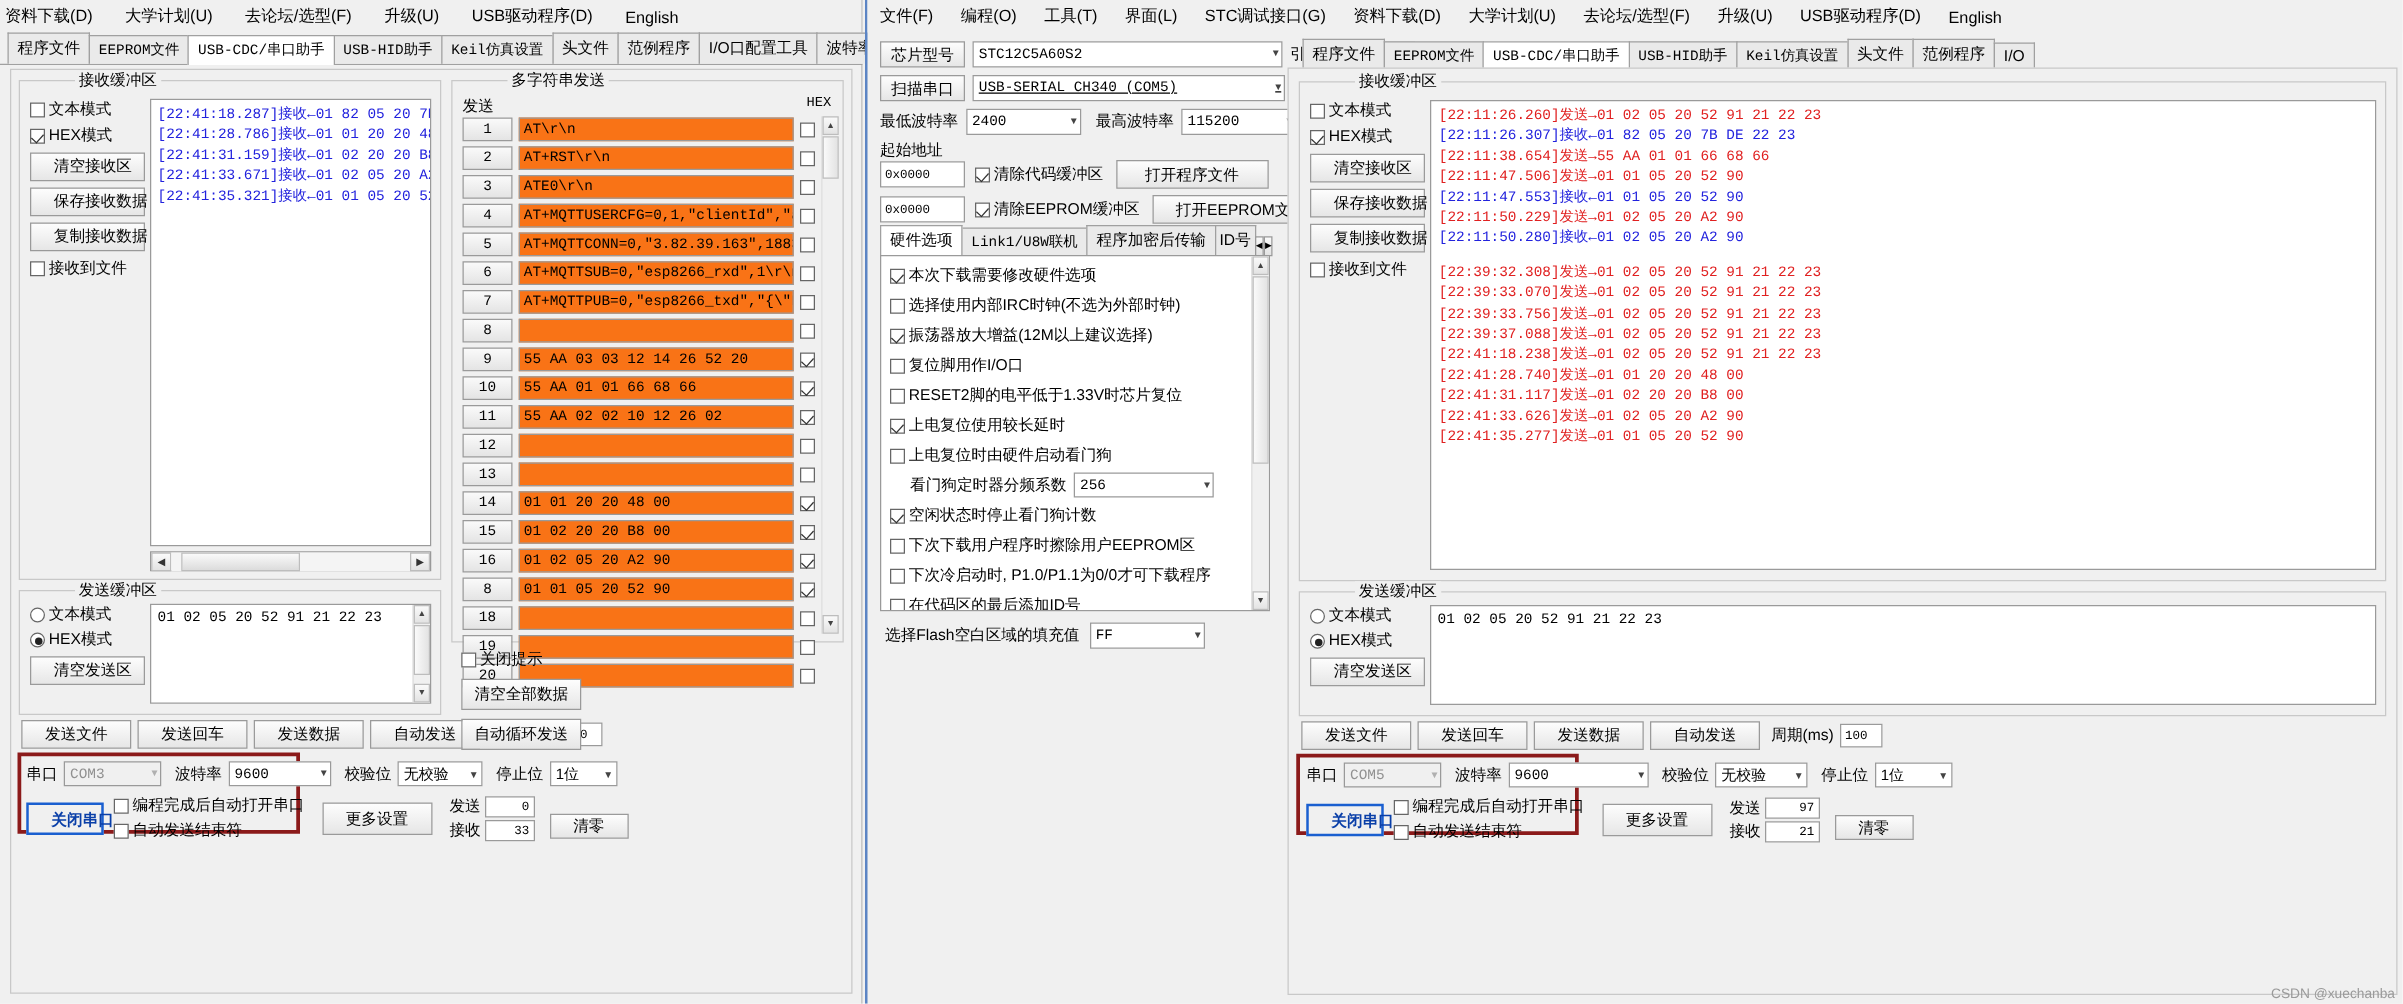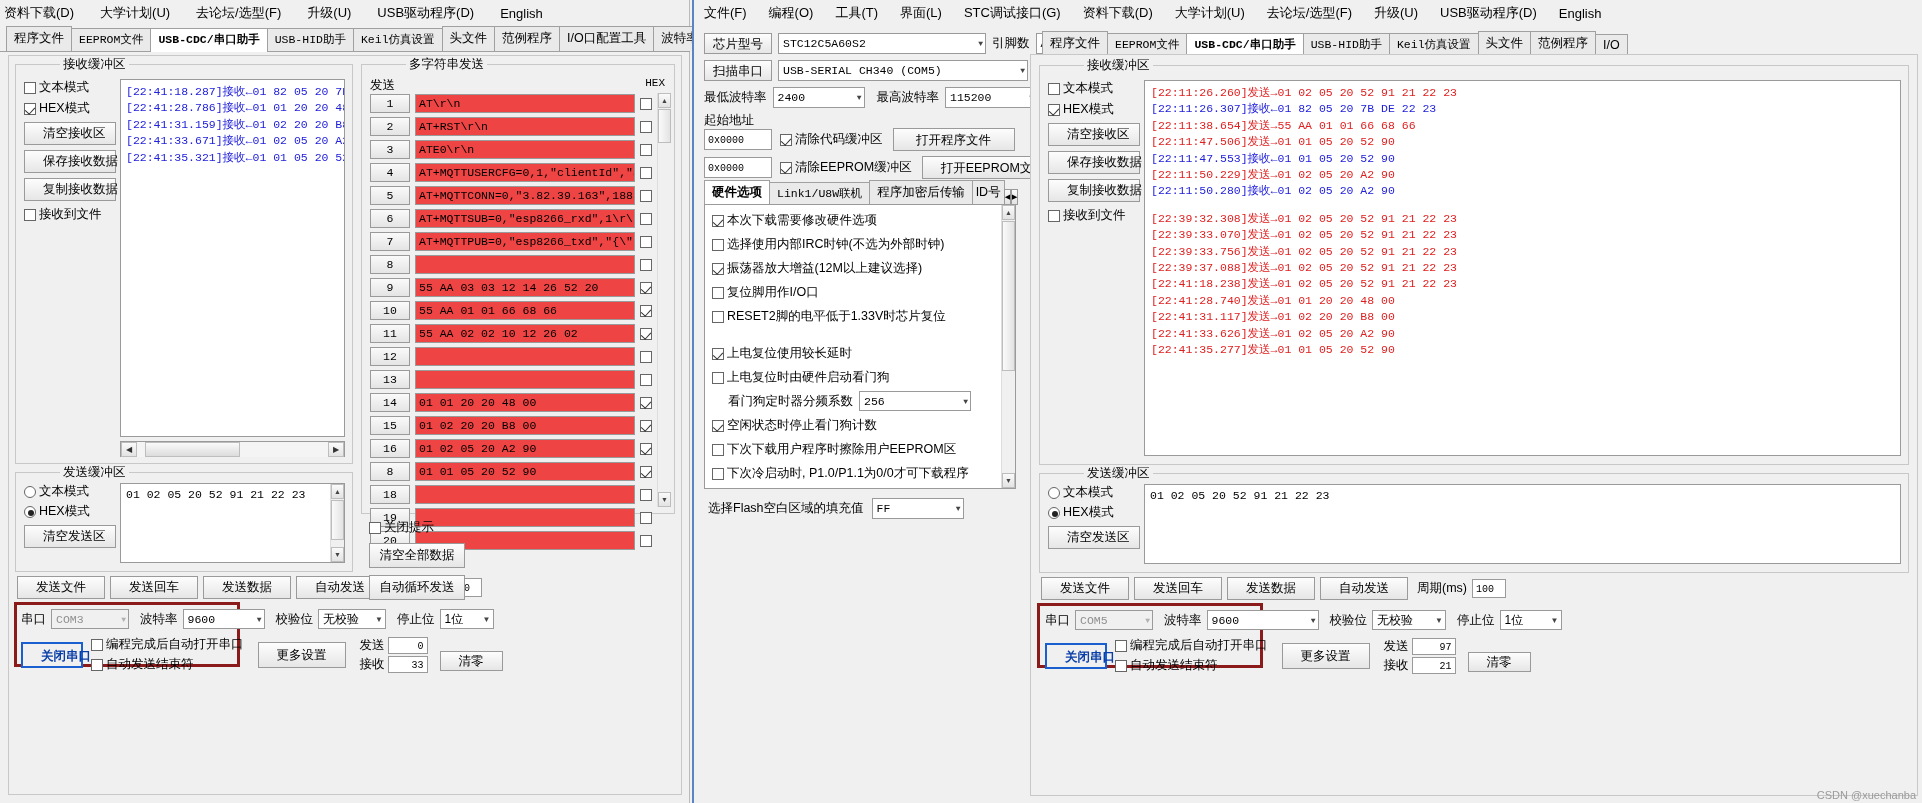--- a/index.html
+++ b/index.html
@@ -12,21 +12,21 @@
     overflow: hidden;
   }
   .app { position: relative; width: 1922px; height: 803px; background:#f0f0f0; }
 
   
   .menubar { display:flex; gap:26px; align-items:center; height:26px; padding:0 8px; background:#f0f0f0; font-size:13px; color:#000; }
   .menubar span { white-space:nowrap; }
 
   .tabstrip { display:flex; align-items:flex-end; height:24px; padding-left:6px; background:#f0f0f0; border-bottom:1px solid #a0a0a0; }
   .tab { padding:3px 7px 4px 7px; font-size:12.5px; border:1px solid #a0a0a0; border-bottom:none; background:#eaeaea; margin-right:-1px; white-space:nowrap; color:#000; }
-  .tab.active { background:#ffffff; position:relative; top:1px; padding-bottom:5px;font-weight:bold; }
+  .tab.active { background:#ffffff; position:relative; top:1px; padding-bottom:5px; }
   .tab.mono { font-family:"Liberation Mono", monospace; font-size:11.5px; }
 
   .group { border:1px solid #c8c8c8; position:relative; background:#f0f0f0; }
   .group > .legend { position:absolute; top:-9px; left:8px; background:#f0f0f0; padding:0 3px; font-size:12.5px;margin-left:36px; }
 
   .cbrow { display:flex; align-items:center; gap:3px; font-size:12.5px; white-space:nowrap; }
   .cbox { width:12px; height:12px; border:1px solid #666; background:#fff; display:inline-block; position:relative; flex:none; }
   .cbox.checked::after { content:""; position:absolute; left:2px; top:1px; width:5px; height:8px; border:solid #333; border-width:0 1.6px 1.6px 0; transform:rotate(42deg); }
   .radio { width:12px; height:12px; border:1px solid #666; border-radius:50%; background:#fff; display:inline-block; position:relative; flex:none; }
   .radio.checked::after { content:""; position:absolute; left:3px; top:3px; width:6px; height:6px; border-radius:50%; background:#222; }
@@ -51,21 +51,21 @@
   .scroll-h .track { flex:1; height:15px; background:#f4f4f4; position:relative; }
   .scroll-h .thumb { position:absolute; left:4%; width:50%; top:0; bottom:0; background:linear-gradient(#fafafa,#dcdcdc); border:1px solid #bdbdbd; }
 
   .redbox { border:3px solid #8b1a1a; }
   .blueframe { border:2px solid #1a5fd0; }
 
   .rowlbl { font-size:12.5px; white-space:nowrap; }
 
   .msrow { display:flex; align-items:center; height:21px; margin-bottom:2px; }
   .msrow .idx { width:40px; height:19px; border:1px solid #9a9a9a; background:linear-gradient(#fafafa,#e4e4e4); font-family:"Liberation Mono", monospace; font-size:11.5px; display:flex; align-items:center; justify-content:center; flex:none; }
-  .msrow .val { flex:1; height:19px; border:1px solid #9a9a9a; background:#ef4444; font-family:"Liberation Mono", monospace; font-size:11.5px; padding:0 3px; overflow:hidden; white-space:nowrap; display:flex; align-items:center; margin-left:5px;}
+  .msrow .val { flex:1; height:19px; border:1px solid #9a9a9a; background:#f97316; font-family:"Liberation Mono", monospace; font-size:11.5px; padding:0 3px; overflow:hidden; white-space:nowrap; display:flex; align-items:center; margin-left:5px;}
   .msrow .cb { margin-left:5px; flex:none; }
 
   .watermark { position:absolute; right:6px; bottom:2px; font-size:11px; color:#9a9a9a; }
 </style>
 </head>
 <body>
 
 <div class="app">
 
   <div style="position:absolute;left:0;top:0;width:690px;height:803px;background:#f0f0f0;border-right:1px solid #bbb;">
@@ -354,21 +354,21 @@
       <span>资料下载(D)</span>
       <span>大学计划(U)</span>
       <span>去论坛/选型(F)</span>
       <span>升级(U)</span>
       <span>USB驱动程序(D)</span>
       <span>English</span>
     </div>
 
     <div style="position:absolute;left:10px;top:33px;display:flex;align-items:center;gap:6px;">
       <div class="btn" style="padding:2px 8px;height:21px;line-height:16px;">芯片型号</div>
-      <div class="combo" style="width:208px;height:21px;text-align:right;">
+      <div class="combo" style="width:248px;height:21px;text-align:right;">
         <span>STC12C5A60S2</span>
           <span class="arr">▼</span>
       </div>
       <span class="rowlbl">引脚数</span>
       <div class="combo" style="width:56px;height:21px;">
         <span>Auto</span>
           <span class="arr">▼</span>
       </div>
     </div>
 
@@ -378,21 +378,21 @@
       <div class="tab active mono">USB-CDC/串口助手</div>
       <div class="tab mono">USB-HID助手</div>
       <div class="tab mono">Keil仿真设置</div>
       <div class="tab">头文件</div>
       <div class="tab">范例程序</div>
       <div class="tab">I/O</div>
     </div>
 
     <div style="position:absolute;left:10px;top:60px;display:flex;align-items:center;gap:6px;">
       <div class="btn" style="padding:2px 8px;height:21px;line-height:16px;">扫描串口</div>
-      <div class="combo" style="width:250px;height:21px;">
+      <div class="combo" style="width:250px;height:21px;text-decoration:underline;">
         <span>USB-SERIAL CH340 (COM5)</span>
           <span class="arr">▼</span>
       </div>
       <div class="btn" style="width:52px;height:21px;line-height:16px;">设置</div>
     </div>
 
     <div style="position:absolute;left:10px;top:87px;display:flex;align-items:center;gap:6px;">
       <span class="rowlbl">最低波特率</span>
       <div class="combo" style="width:92px;height:21px;">
         <span>2400</span>
@@ -446,21 +446,21 @@
           <span>选择使用内部IRC时钟(不选为外部时钟)</span>
         </div>
       <div class="cbrow" style="margin-bottom:7px;">
           <span class="cbox checked"></span>
           <span>振荡器放大增益(12M以上建议选择)</span>
         </div>
       <div class="cbrow" style="margin-bottom:7px;">
           <span class="cbox"></span>
           <span>复位脚用作I/O口</span>
         </div>
-      <div class="cbrow" style="margin-bottom:20px;align-items:center;">
+      <div class="cbrow" style="margin-bottom:7px;align-items:center;">
           <span class="cbox"></span>
           <span>RESET2脚的电平低于1.33V时芯片复位</span>
         </div>
       <div class="cbrow" style="margin-bottom:7px;">
           <span class="cbox checked"></span>
           <span>上电复位使用较长延时</span>
         </div>
       <div class="cbrow" style="margin-bottom:5px;">
           <span class="cbox"></span>
           <span>上电复位时由硬件启动看门狗</span>

